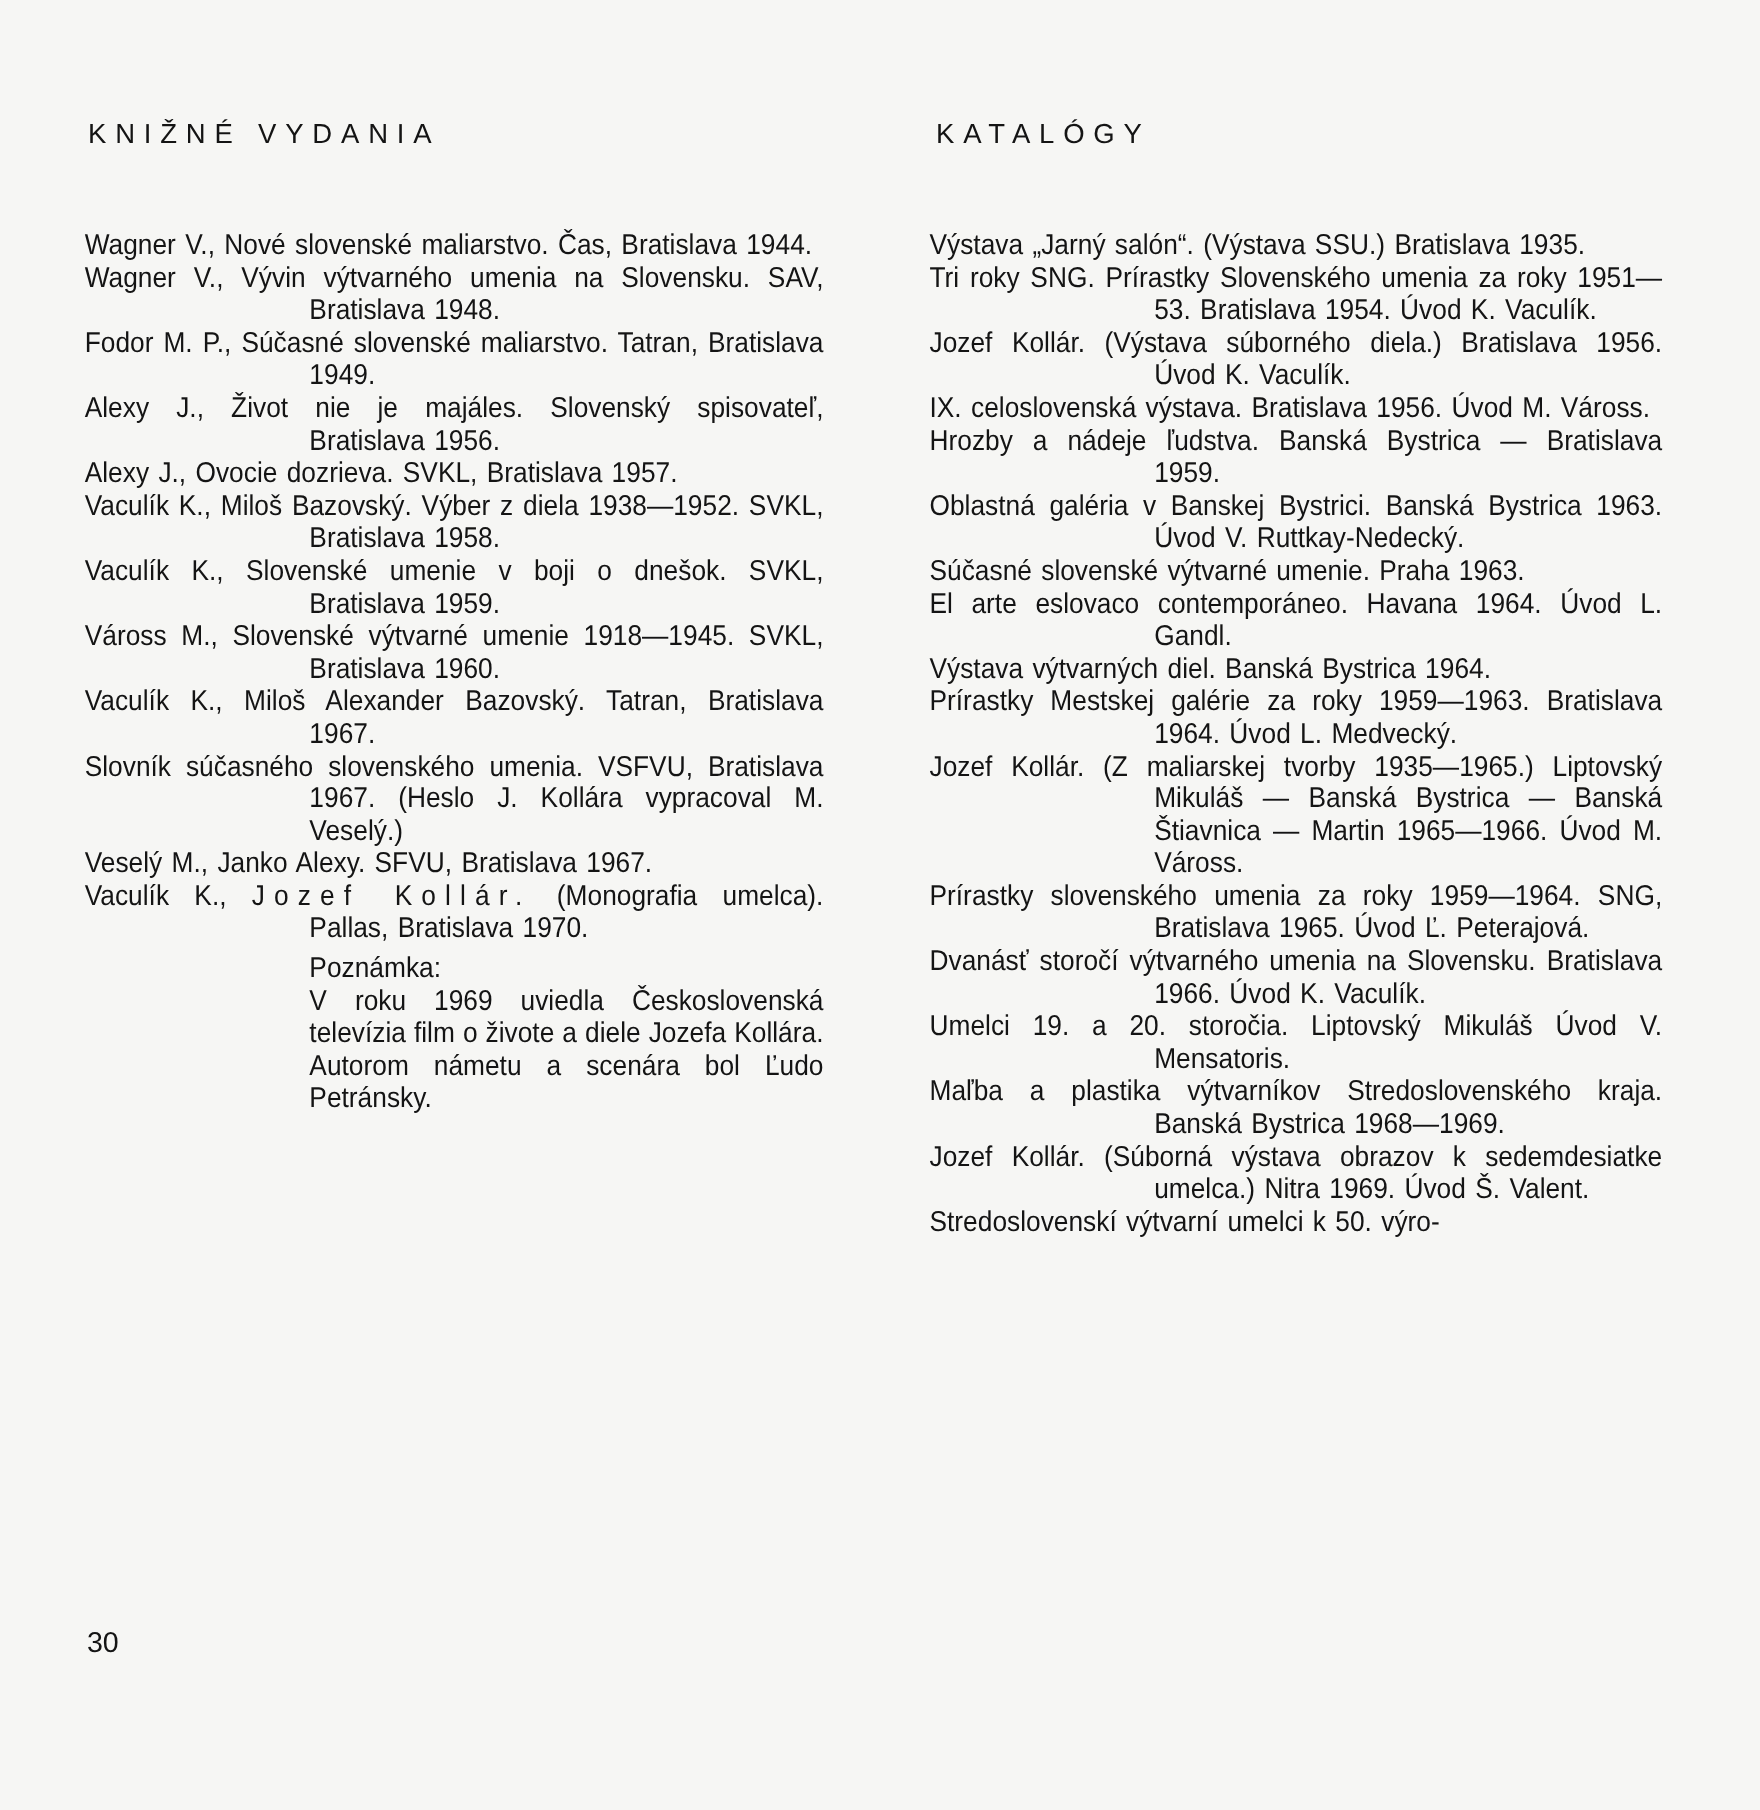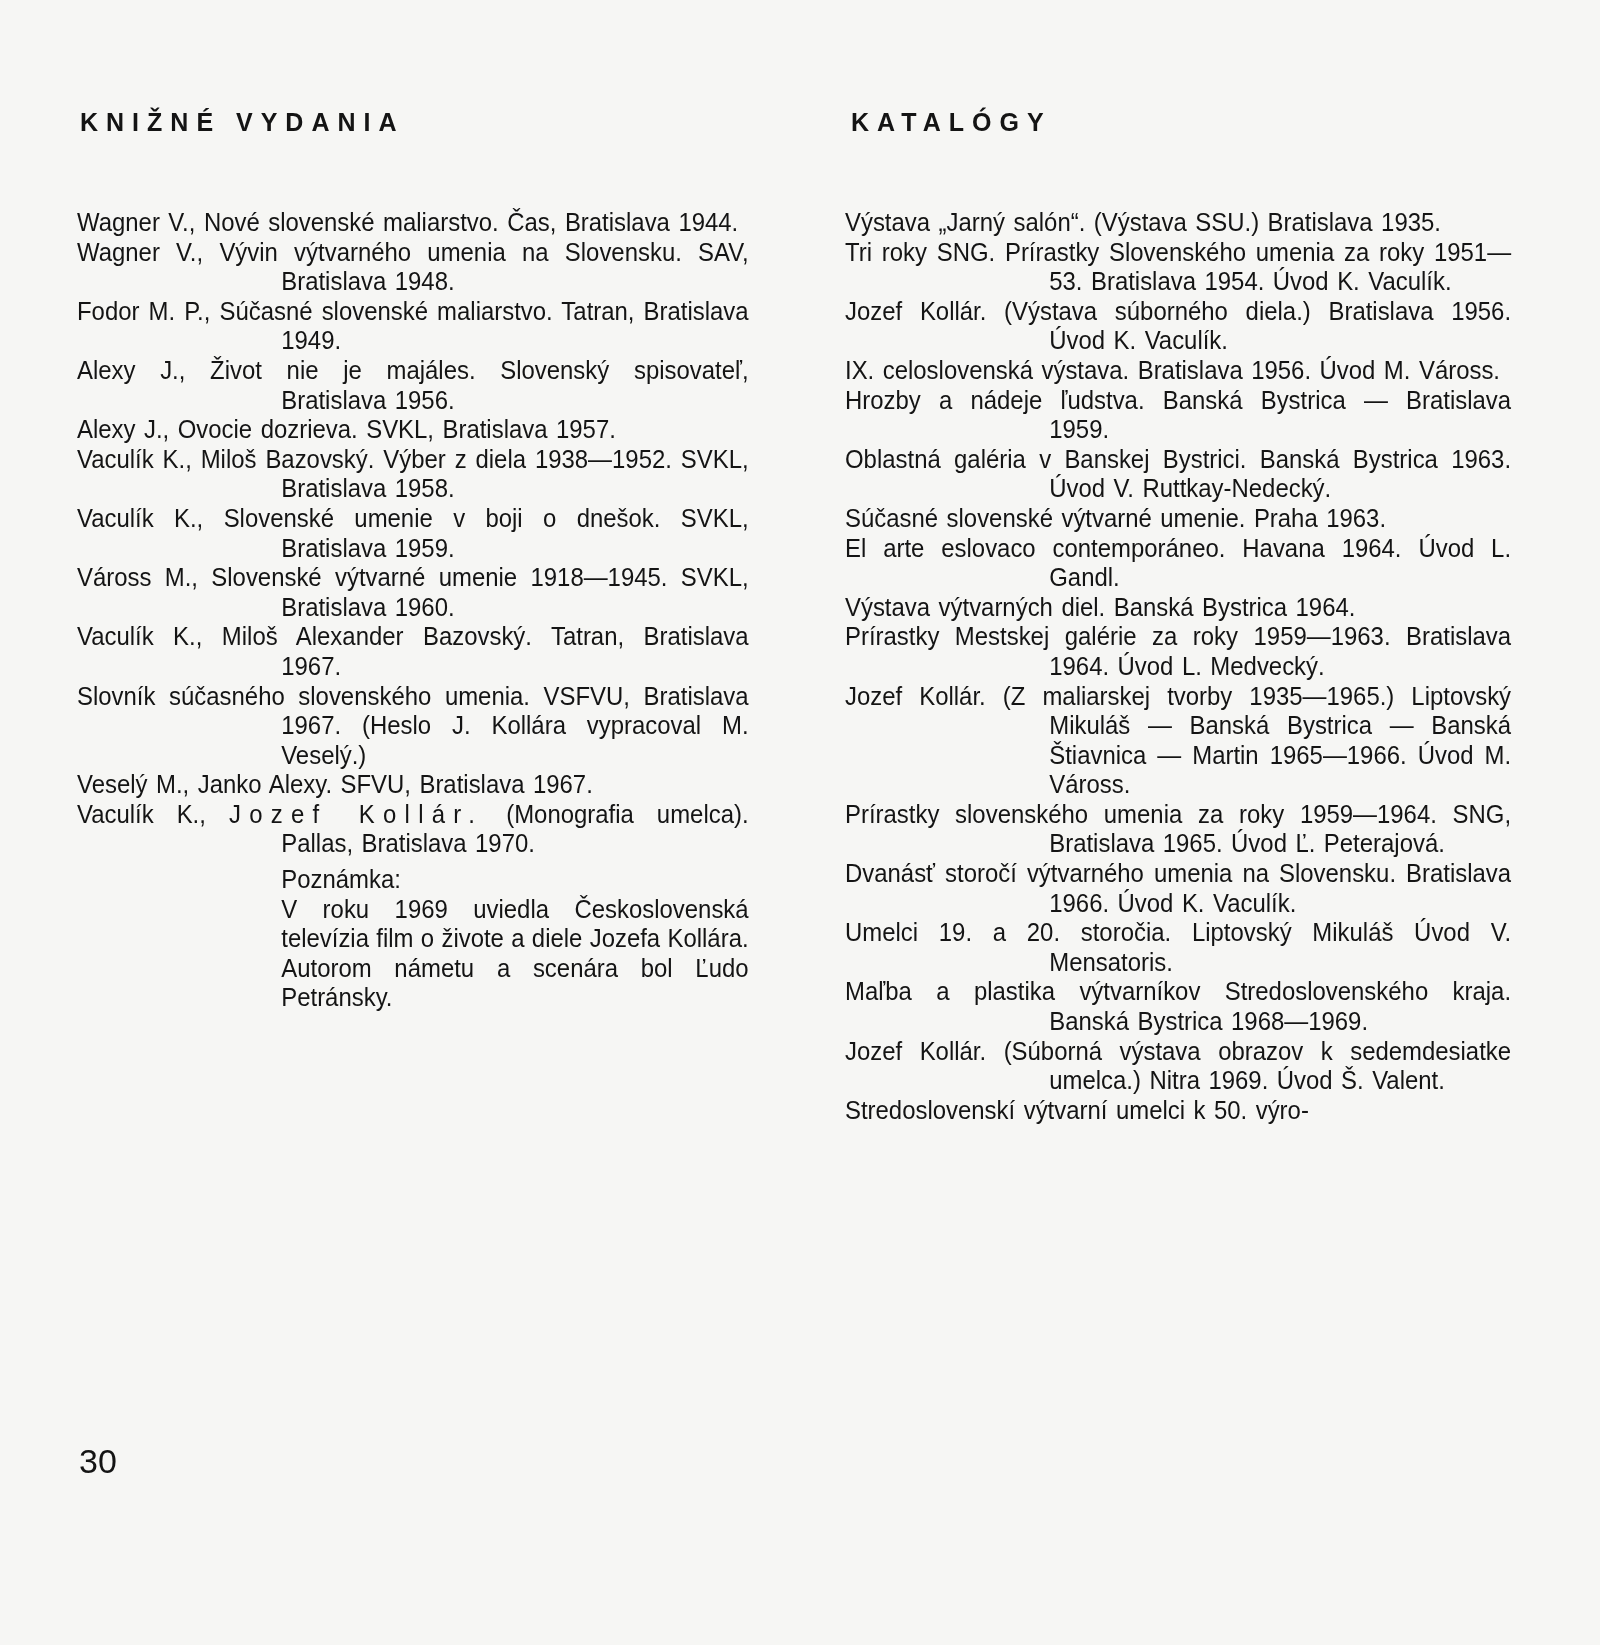--- a/index.html
+++ b/index.html
@@ -9,21 +9,21 @@
     position: relative;
     overflow: hidden;
     color: #141414;
     font-family: "Liberation Sans", sans-serif;
   }
   .heading {
     position: absolute;
     top: 108px;
     font-size: 25px;
     letter-spacing: 8px;
-    font-weight: bold;
+    font-weight: normal;
     margin: 0;
   }
   #h-left { left: 80px; }
   #h-right { left: 851px; }
   .col {
     position: absolute;
     top: 208px;
     font-size: 26px;
     line-height: 29.6px;
     transform: scaleX(0.92);
@@ -41,22 +41,22 @@
   .note {
     padding-left: 222px;
     margin-top: 6px;
   }
   .note-label { display: block; }
   .note-text { display: block; text-align: justify; }
   .spaced { letter-spacing: 9px; }
   .page-number {
     position: absolute;
     left: 79px;
-    top: 1442px;
-    font-size: 34px;
+    top: 1478px;
+    font-size: 26px;
   }
 </style>
 </head>
 <body>
 
 <h2 class="heading" id="h-left">KNIŽNÉ VYDANIA</h2>
 <h2 class="heading" id="h-right">KATALÓGY</h2>
 
 <div class="col" id="col-left">
   <p class="entry"><span>Wagner V.,</span> <span>Nové slovenské maliarstvo. Čas, Bratislava 1944.</span></p>

